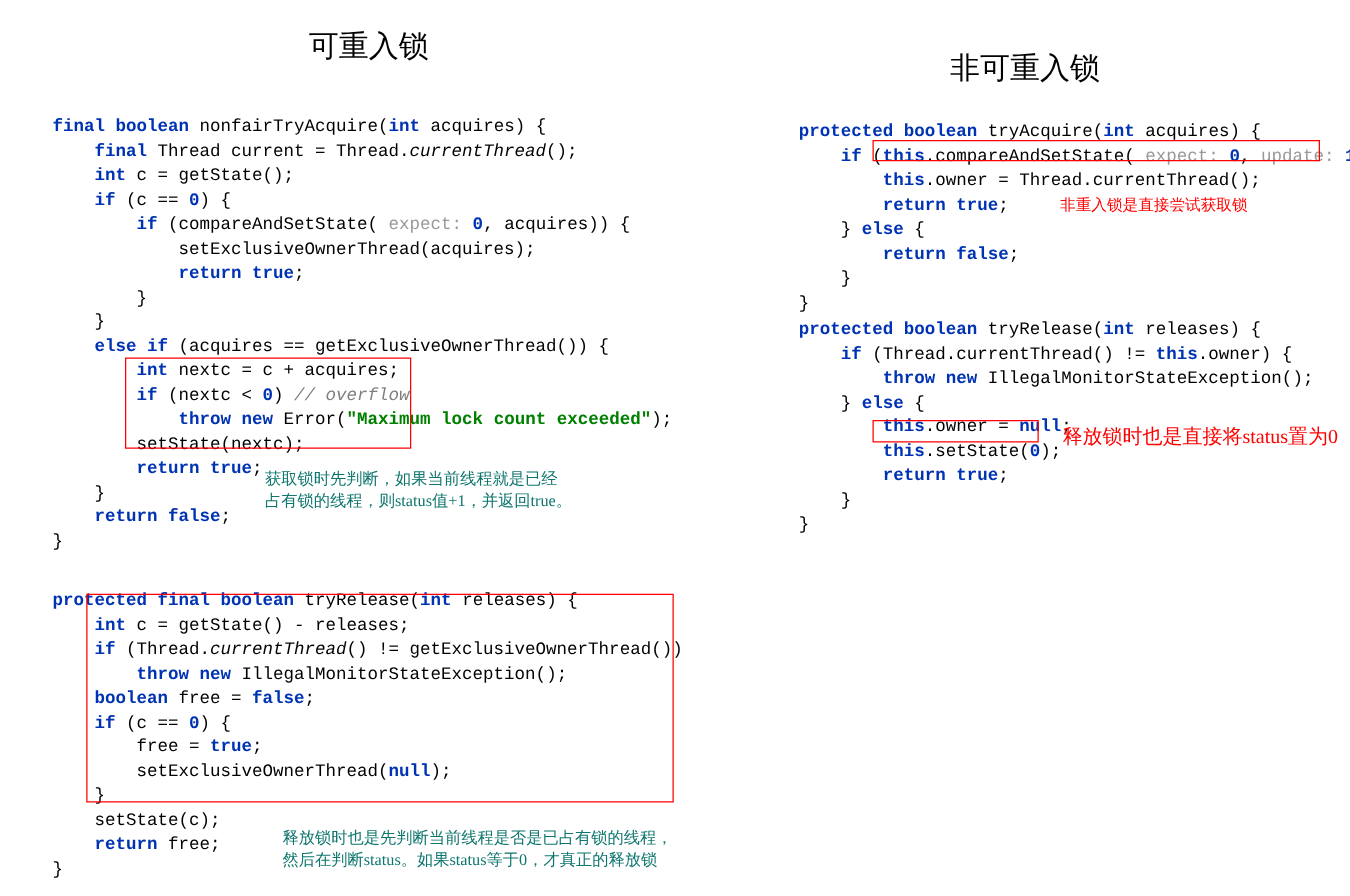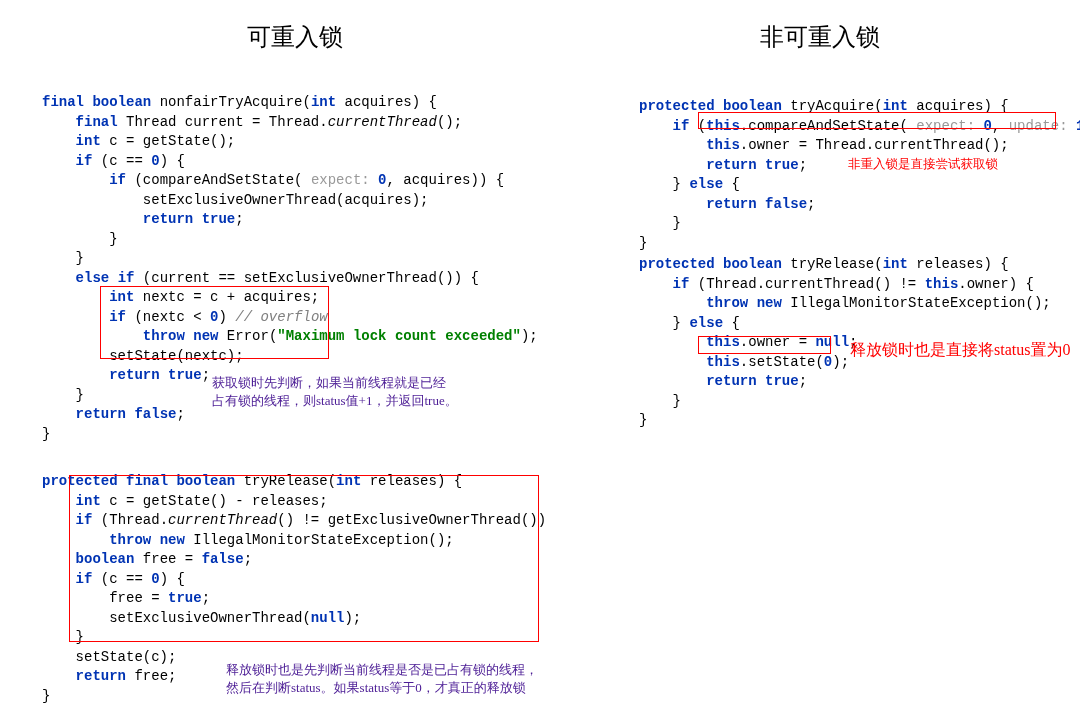--- a/index.html
+++ b/index.html
@@ -12,21 +12,21 @@
       overflow: hidden;
     }
     .heading {
       position: absolute;
       font-size: 24px;
       font-weight: 400;
       color: #000;
       font-family: "Microsoft YaHei", "微软雅黑", sans-serif;
     }
     .heading-left { left: 247px; top: 21px; text-align: center; }
-    .heading-right { left: 760px; top: 21px; font-family: Liberation Serif, serif; }
+    .heading-right { left: 760px; top: 38px; font-family: Liberation Serif, serif; }
 
     pre.code {
       position: absolute;
       font-family: Menlo, Monaco, "Courier New", monospace;
       font-size: 14px;
       line-height: 19.5px;
       white-space: pre;
       color: #000;
     }
     .code-left-1 { left: 42px; top: 93px; }
@@ -35,21 +35,21 @@
     .code-right-2 { left: 639px; top: 255px; }
 
     .kw { color: #0033b3; font-weight: bold; }
     .hint { color: #999999; }
     .str { color: #008000; font-weight: bold; }
     .cmt { color: #808080; font-style: italic; }
 
     .annotation {
       position: absolute;
       font-size: 13px;
-      color: #4c1d95;
+      color: #0f766e;
       font-family: "SimSun", "宋体", serif;
       line-height: 18px;
     }
     .ann-left-1 { left: 212px; top: 374px; }
     .ann-left-2 { left: 182px; top: 661px; margin-left: 44px; }
     .ann-right-1 { left: 848px; top: 155px; color: #ff0000; font-size: 12.5px; }
     .ann-right-2 { left: 850px; top: 341px; color: #ff0000; font-size: 16px; }
 
     .redbox {
       position: absolute;
@@ -68,21 +68,21 @@
 
 <pre class="code code-left-1"><span class="kw">final</span> <span class="kw">boolean</span><span> nonfairTryAcquire(</span><span class="kw">int</span><span> acquires) {</span>
 <span>    </span><span class="kw">final</span><span> Thread current = Thread.</span><i>currentThread</i><span>();</span>
 <span>    </span><span class="kw">int</span><span> c = getState();</span>
 <span>    </span><span class="kw">if</span><span> (c == </span><span class="kw">0</span><span>) {</span>
 <span>        </span><span class="kw">if</span><span> (compareAndSetState( </span><span class="hint">expect: </span><span class="kw">0</span><span>, acquires)) {</span>
 <span>            setExclusiveOwnerThread(acquires);</span>
 <span>            </span><span class="kw">return</span> <span class="kw">true</span><span>;</span>
 <span>        }</span>
 <span>    }</span>
-<span>    </span><span class="kw">else</span> <span class="kw">if</span><span> (current == setExclusiveOwnerThread()) {</span>
+<span>    </span><span class="kw">else</span> <span class="kw">if</span><span> (acquires == getExclusiveOwnerThread()) {</span>
 <span>        </span><span class="kw">int</span><span> nextc = c + acquires;</span>
 <span>        </span><span class="kw">if</span><span> (nextc &lt; </span><span class="kw">0</span><span>) </span><span class="cmt">// overflow</span>
 <span>            </span><span class="kw">throw</span> <span class="kw">new</span><span> Error(</span><span class="str">"Maximum lock count exceeded"</span><span>);</span>
 <span>        setState(nextc);</span>
 <span>        </span><span class="kw">return</span> <span class="kw">true</span><span>;</span>
 <span>    }</span>
 <span>    </span><span class="kw">return</span> <span class="kw">false</span><span>;</span>
 <span>}</span></pre>
 
 <pre class="code code-left-2"><span class="kw">protected</span><span> </span><span class="kw">final</span> <span class="kw">boolean</span><span> tryRelease(</span><span class="kw">int</span><span> releases) {</span>

